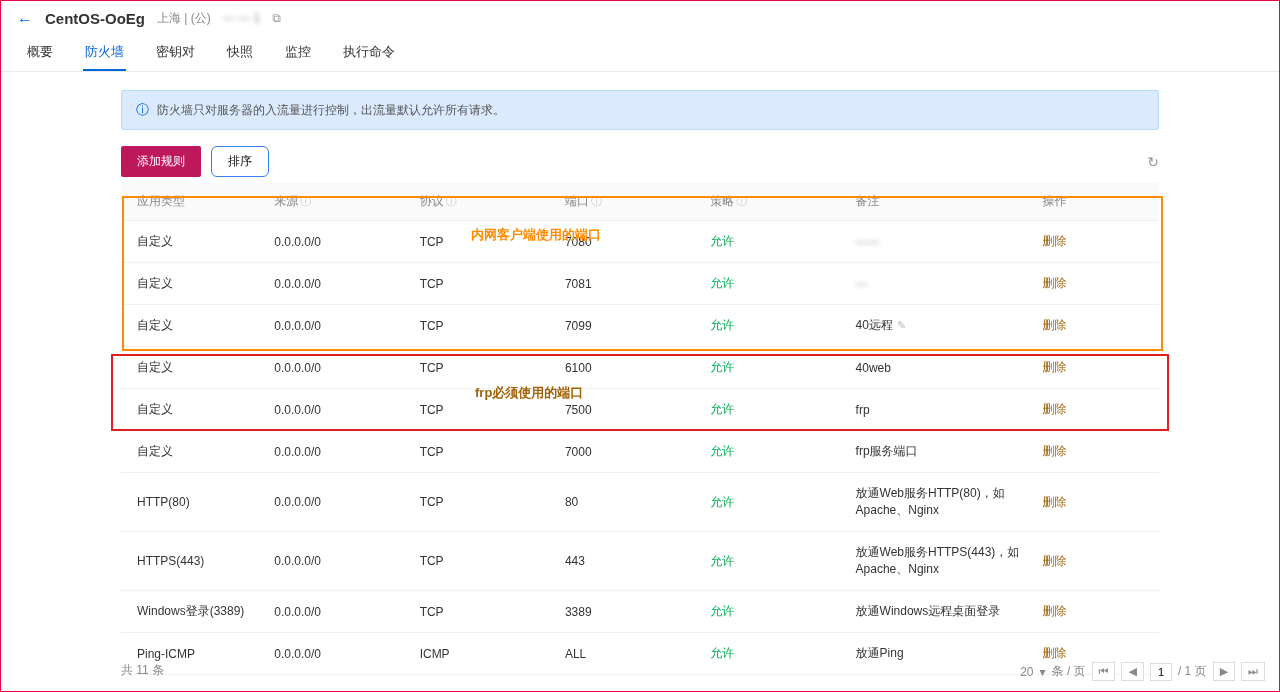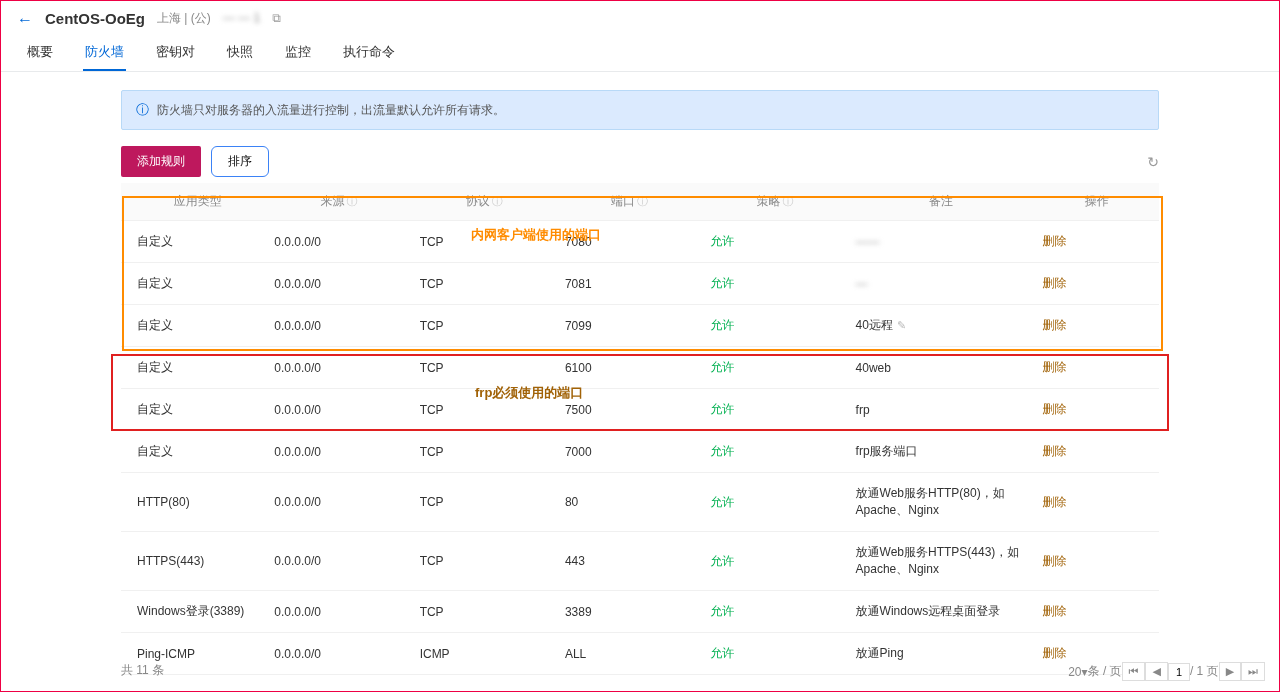--- a/index.html
+++ b/index.html
@@ -14,34 +14,34 @@
     .tab{padding:8px 2px;cursor:pointer;color:#333;font-size:13px}
     .tab.act{color:#0067d6;border-bottom:2px solid #0067d6;font-weight:500}
     .ctnt{padding:18px 120px 0 120px}
     .notice{background:#dbeafe;border:1px solid #b8d9f7;padding:10px 14px;display:flex;align-items:center;gap:8px;color:#555;font-size:12px;border-radius:2px}
     .info-i{color:#0067d6;font-size:13px}
     .tbar{display:flex;align-items:center;gap:10px;margin:16px 0 6px}
     .pbtn{background:#be185d;color:#fff;border:none;padding:7px 16px;cursor:pointer;font-size:12px;border-radius:2px}
     .sbtn{background:#fff;border:1px solid #3b82f6;padding:6px 16px;cursor:pointer;font-size:12px;border-radius:6px}
     .ref-i{margin-left:auto;color:#999;cursor:pointer;font-size:14px}
     .tbl{width:100%;border-collapse:collapse}
-    .tbl th{text-align:center;padding:10px 8px;font-weight:400;color:#888;font-size:12px;border-bottom:1px solid #f0f0f0;background:#fafafa}
+    .tbl th{text-align:left;padding:10px 8px;font-weight:400;color:#888;font-size:12px;border-bottom:1px solid #f0f0f0;background:#fafafa}
     .tbl th:first-child,.tbl td:first-child{padding-left:16px}
     .tbl td{padding:12px 8px;border-bottom:1px solid #f0f0f0;font-size:12px;color:#333}
     .hicn{color:#ccc;font-size:11px;margin-left:2px}
     .st-ok{color:#00b050}
     .op-del{color:#a16207;cursor:pointer}
     .ed-i{color:#bbb;font-size:11px;margin-left:4px;cursor:pointer}
     .box-o{position:absolute;border:2px solid #ff8c00;pointer-events:none}
     .box-r{position:absolute;border:2px solid #e02020;pointer-events:none}
     .ann{position:absolute;font-weight:700;font-size:13px;pointer-events:none}
     .ann-o{color:#ff8c00}
     .ann-r{color:#a16207}
     .ftr{position:absolute;bottom:0;left:120px;right:14px;display:flex;padding:10px 0;color:#888}
-    .pgr{margin-left:auto;display:flex;align-items:center;gap:0}
+    .pgr{margin-left:auto;display:flex;align-items:center;gap:6px}
     .pgb{border:1px solid #ddd;padding:2px 6px;font-size:11px;color:#888;background:#fff;cursor:pointer}
     .pgin{border:1px solid #ddd;width:22px;padding:2px 4px;font-size:11px;text-align:center}
     .c1{width:14%}.c2{width:14%}.c3{width:14%}.c4{width:14%}.c5{width:14%}.c6{width:18%}.c7{width:12%}
   </style>
 </head>
 <body>
 
 <div class="hdr">
   <span class="back-ar">←</span>
   <span class="ttl">CentOS-OoEg</span>

